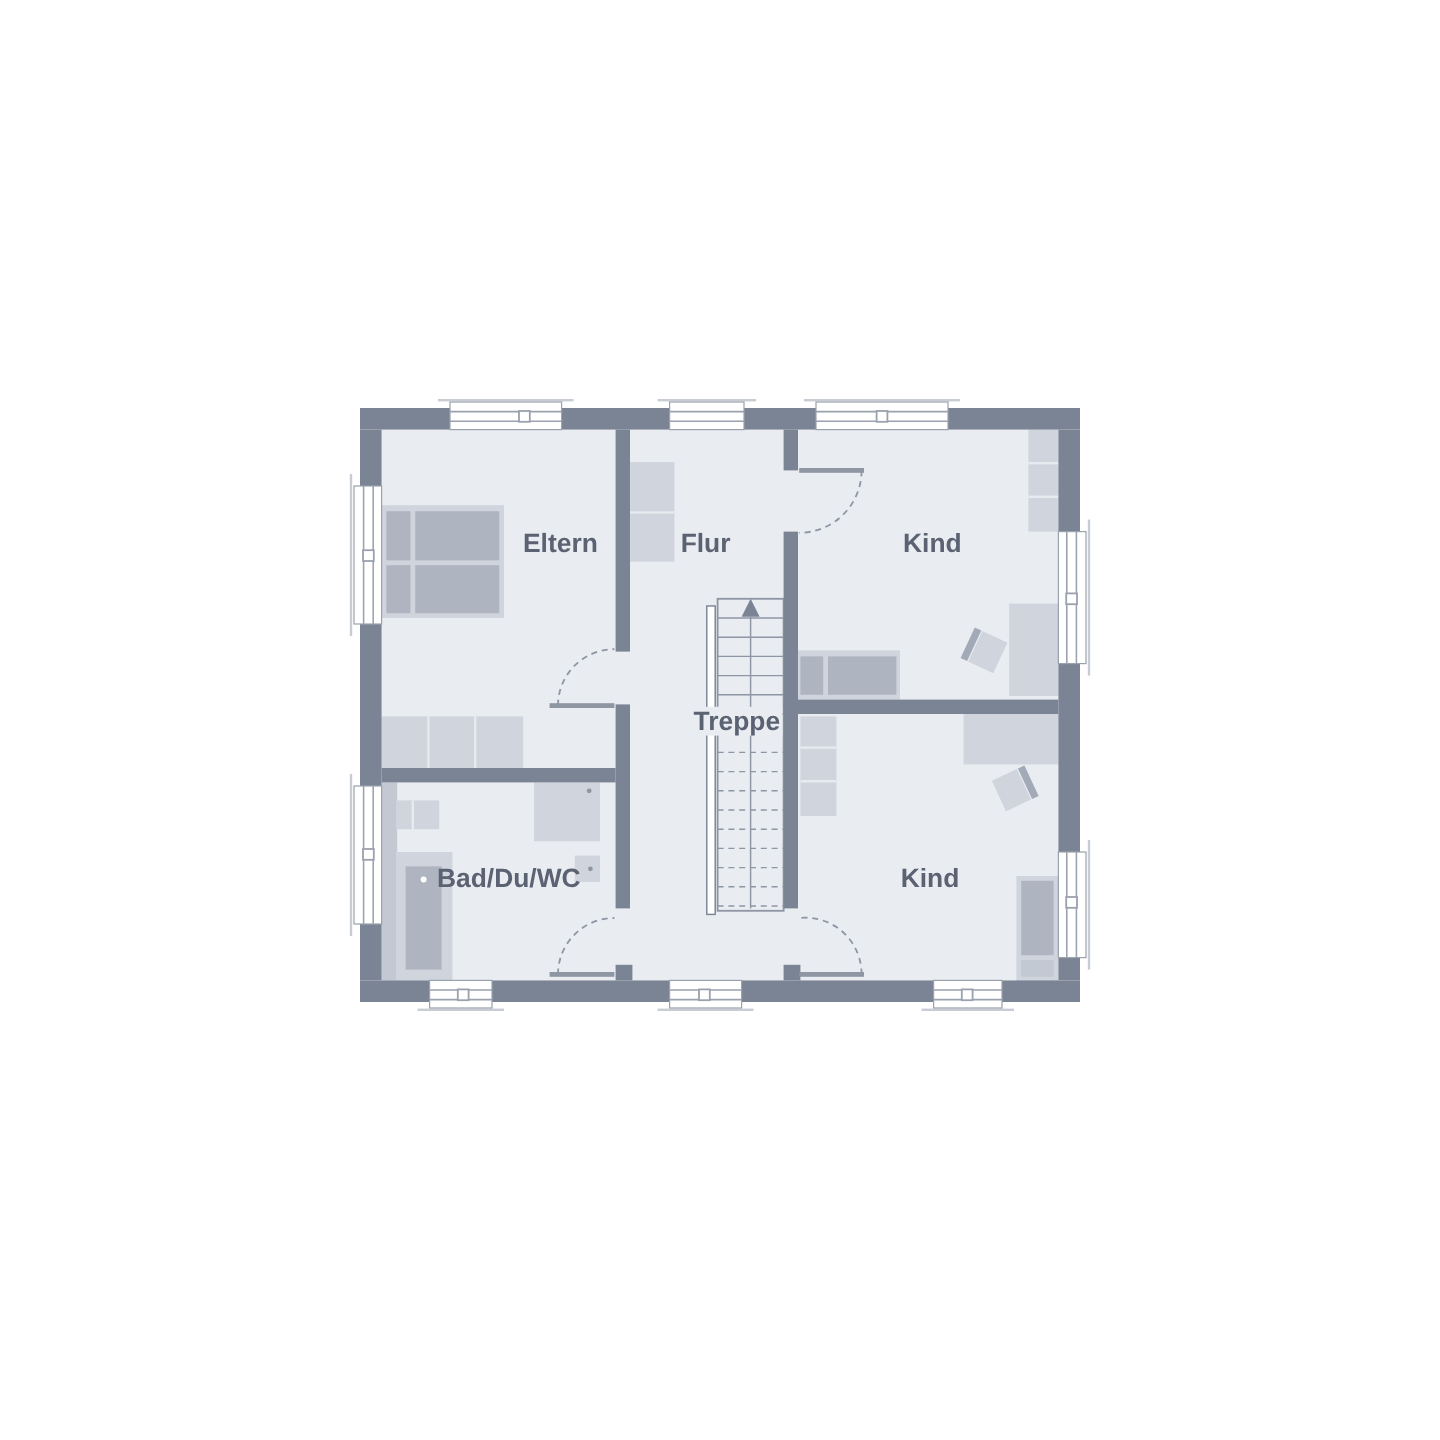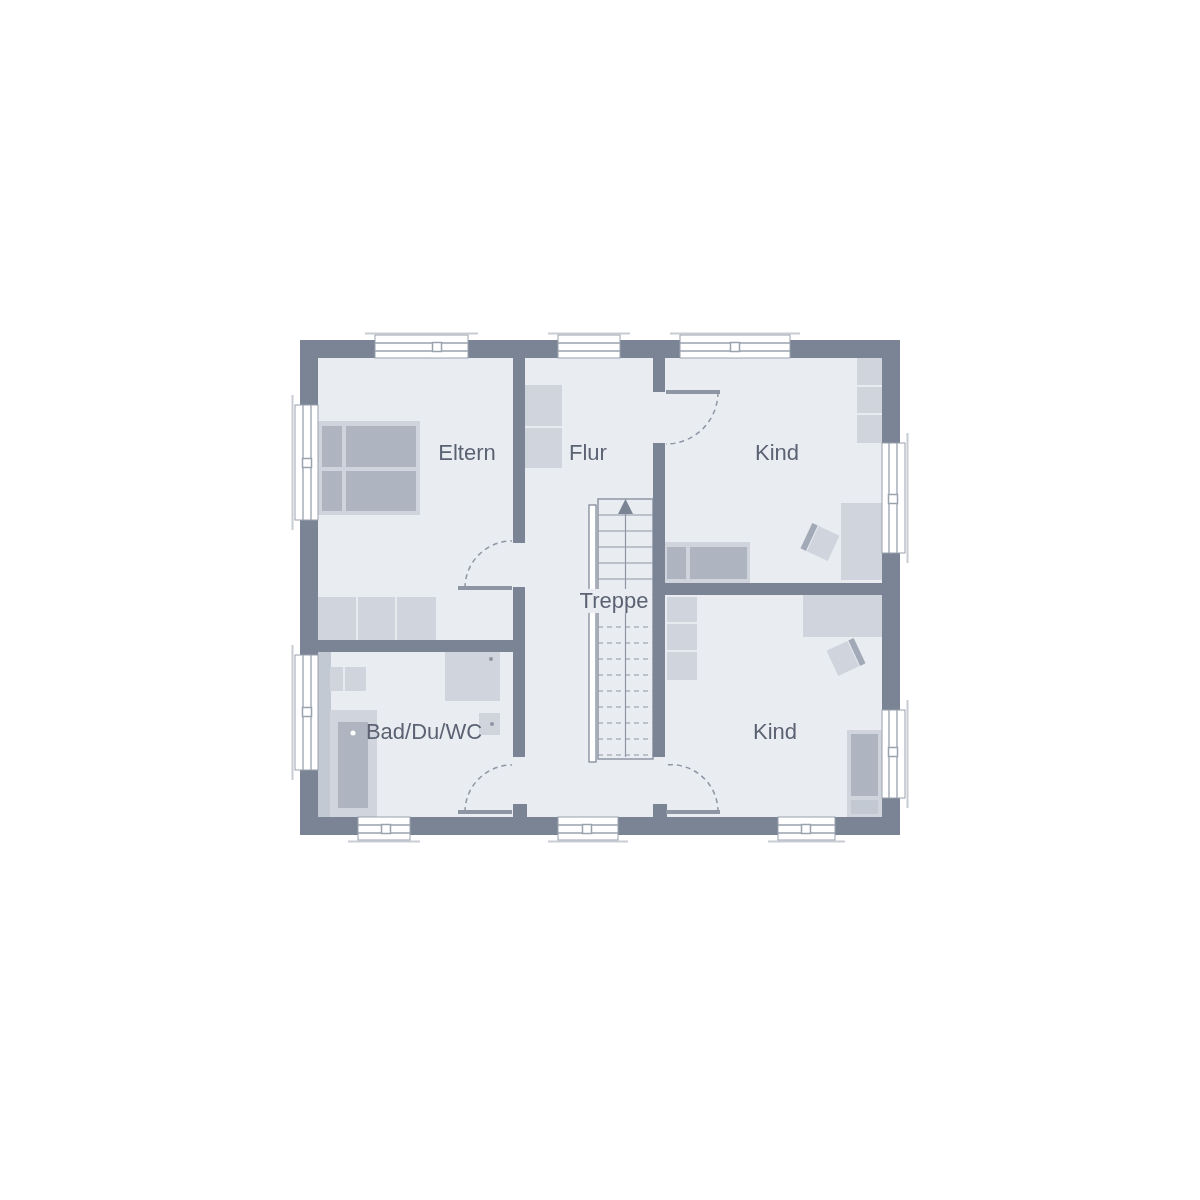--- a/index.html
+++ b/index.html
@@ -1,17 +1,17 @@
 <!DOCTYPE html>
 <html style="--background: #ffffff; --wall: #7b8494; --floor: #e9ecf1; --furniture-light: #cfd4dd; --furniture-dark: #aeb5c1; --furniture-medium: #c3c9d3; --outline: #8e96a4; --window-frame: #9aa2ae; --chair-back: #a2aab8; --text: #5b6373;"><head>
 <meta charset="utf-8">
 <style>
   html,body{margin:0;padding:0;background:#fff;}
   .canvas{position:relative;width:1200px;height:1188px;background:var(--background,#fff);
-          font-family:"Liberation Sans",sans-serif;}
+          font-family:"Liberation Sans",sans-serif;font-weight:bold;}
   svg{position:absolute;left:0;top:0;}
   .wall{fill:var(--wall);}
   .floor{fill:var(--floor);}
   .furn{fill:var(--furniture-light);}
   .furnd{fill:var(--furniture-dark);}
   .furnm{fill:var(--furniture-medium);}
   .divider{stroke:#e7eaef;stroke-width:2;}
   .winbox{fill:#fff;stroke:var(--window-frame);stroke-width:1;}
   .winline{stroke:var(--window-frame);stroke-width:1.3;fill:none;}
   .sill{fill:var(--window-frame);opacity:.55;}

